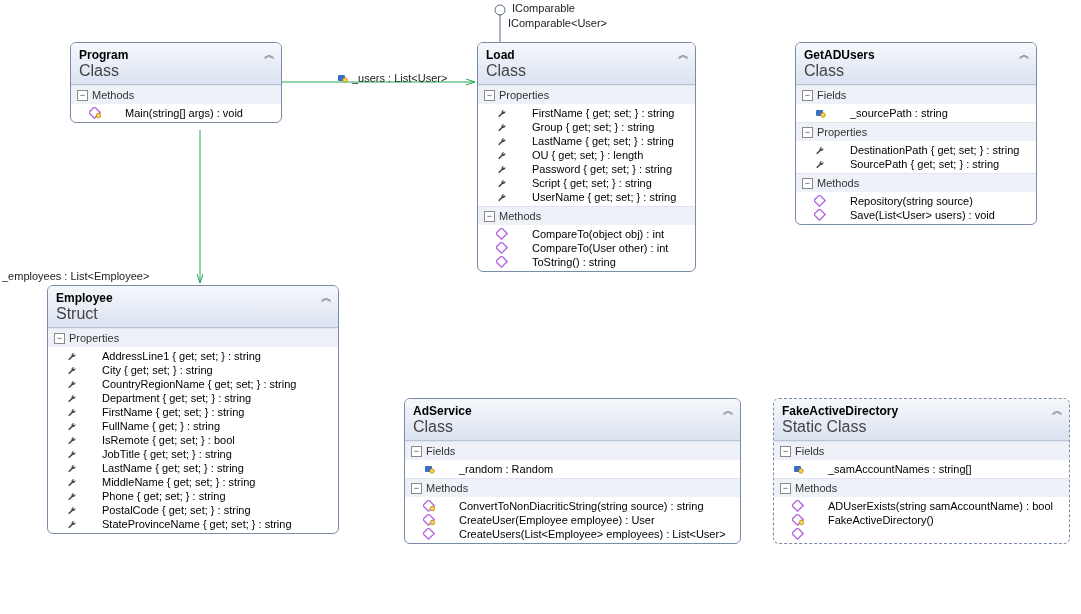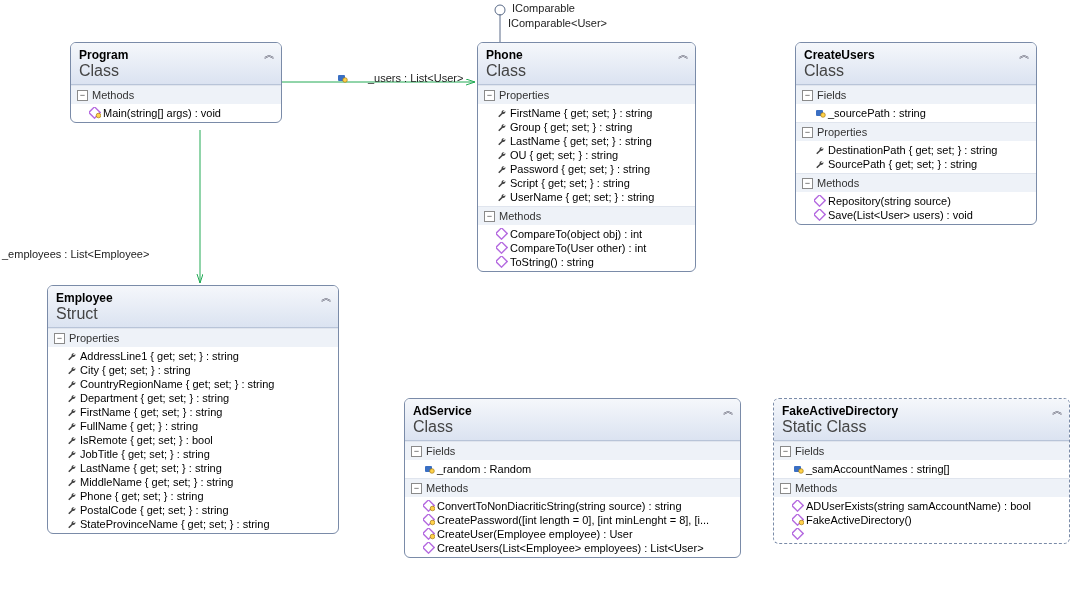--- a/index.html
+++ b/index.html
@@ -6,21 +6,21 @@
 .canvas{position:relative;width:1003px;height:614px}
 .cls{position:absolute;border:1px solid #7a8ba8;border-radius:6px;background:#fff;box-shadow:none;overflow:hidden}
 .cls.dashed{border-style:dashed}
 .hdr{position:relative;background:linear-gradient(#f5f7fb,#dbe3f1);border-bottom:1px solid #b8c4d8;padding:5px 16px 4px 8px}
 .hdr .t{font-weight:bold;font-size:12px}
 .hdr .k{font-size:16px;color:#444}
 .chev{position:absolute;top:4px;right:6px;font-size:11px;color:#556}
 .sec{border-top:1px solid #e0e5ee}
 .sec-h{display:flex;align-items:center;gap:4px;padding:3px 6px;background:#eef2f8;font-size:11px;color:#333}
 .sec-b{padding:2px 0}
-.row{display:flex;align-items:center;gap:2px;padding:1px 8px 1px 18px;white-space:nowrap;overflow:hidden;text-overflow:ellipsis}
+.row{display:flex;align-items:center;gap:24px;padding:1px 8px 1px 18px;white-space:nowrap;overflow:hidden;text-overflow:ellipsis}
 .ico{width:12px;height:12px;flex:0 0 12px;display:inline-flex;align-items:center;justify-content:center}
 .ico svg{display:block}
 .lbl{position:absolute;font-size:11px;color:#222;white-space:nowrap}
 .minus{display:inline-flex;align-items:center;justify-content:center;width:9px;height:9px;border:1px solid #8a8a8a;font-size:9px;line-height:7px;background:#fff;color:#444}
 svg.ovl{position:absolute;top:0;left:0;pointer-events:none}
 </style>
 </head>
 <body>
 
 <div class="canvas">
@@ -36,30 +36,30 @@
 
   <polyline points="200,130 200,283" fill="none" stroke="#2a5" stroke-width="1" marker-end="url(#ah)"></polyline>
 
   <line x1="500" y1="42" x2="500" y2="14" stroke="#5a6b88" stroke-width="1"></line>
   <circle cx="500" cy="10" r="5" fill="none" stroke="#5a6b88" stroke-width="1"></circle>
 </svg>
 
 <span class="lbl" style="left:512px;top:2px">IComparable</span>
 <span class="lbl" style="left:508px;top:17px">IComparable&lt;User&gt;</span>
 
-<span class="lbl" style="left:336px;top:72px;display:flex;align-items:center;gap:20px">
+<span class="lbl" style="left:336px;top:72px;display:flex;align-items:center;gap:4px">
   <span class="ico">
         <svg width="12" height="12">
           <rect x="2" y="3" width="7" height="6" rx="1" fill="#3a6fc3"></rect>
           <circle cx="9" cy="8" r="2.3" fill="#ffd24a" stroke="#a77b12" stroke-width="0.7"></circle>
         </svg>
       </span>
   <span>_users : List&lt;User&gt;</span>
 </span>
-<span class="lbl" style="left:2px;top:248px">_employees : List&lt;Employee&gt;</span>
+<span class="lbl" style="left:2px;top:270px">_employees : List&lt;Employee&gt;</span>
 
 <div class="cls" style="left:70px;top:42px;width:210px">
   <div class="hdr">
     <div class="t">Program</div>
     <div class="k">Class</div>
     <div class="chev">︽</div>
   </div>
   <div class="sec">
     <div class="sec-h">
           <span class="minus">−</span>
@@ -74,21 +74,21 @@
               </svg>
             </span>
             <span>Main(string[] args) : void</span>
           </div>
         </div>
   </div>
 </div>
 
 <div class="cls" style="left:477px;top:42px;width:217px">
   <div class="hdr">
-    <div class="t">Phone</div>
+    <div class="t">Load</div>
     <div class="k">Class</div>
     <div class="chev">︽</div>
   </div>
   <div class="sec">
         <div class="sec-h">
           <span class="minus">−</span>
           <span>Properties</span>
         </div>
         <div class="sec-b">
           <div class="row">
@@ -114,21 +114,21 @@
               </svg>
             </span>
             <span>LastName { get; set; } : string</span>
           </div>
           <div class="row">
             <span class="ico">
               <svg width="12" height="12">
                 <path d="M8.5 3.2a2.3 2.3 0 0 0-3 2.7L2.2 9.2l1.1 1.1 3.3-3.3a2.3 2.3 0 0 0 2.7-3L8 5.3 6.9 4.2 8.2 2.9z" fill="#444"></path>
               </svg>
             </span>
-            <span>OU { get; set; } : string</span>
+            <span>OU { get; set; } : length</span>
           </div>
           <div class="row">
             <span class="ico">
               <svg width="12" height="12">
                 <path d="M8.5 3.2a2.3 2.3 0 0 0-3 2.7L2.2 9.2l1.1 1.1 3.3-3.3a2.3 2.3 0 0 0 2.7-3L8 5.3 6.9 4.2 8.2 2.9z" fill="#444"></path>
               </svg>
             </span>
             <span>Password { get; set; } : string</span>
           </div>
           <div class="row">
@@ -178,21 +178,21 @@
               </svg>
             </span>
             <span>ToString() : string</span>
           </div>
         </div>
       </div>
 </div>
 
 <div class="cls" style="left:795px;top:42px;width:240px">
   <div class="hdr">
-    <div class="t">CreateUsers</div>
+    <div class="t">GetADUsers</div>
     <div class="k">Class</div>
     <div class="chev">︽</div>
   </div>
   <div class="sec">
         <div class="sec-h">
           <span class="minus">−</span>
           <span>Fields</span>
         </div>
         <div class="sec-b">
           <div class="row">
@@ -414,29 +414,20 @@
             </span>
             <span>ConvertToNonDiacriticString(string source) : string</span>
           </div>
           <div class="row">
             <span class="ico">
               <svg width="12" height="12">
                 <rect x="1.5" y="1.5" width="8" height="8" fill="none" stroke="#b56be0" stroke-width="1.4" transform="rotate(45 5.5 5.5)"></rect>
                 <circle cx="9.5" cy="8.5" r="2.3" fill="#ffd24a" stroke="#a77b12" stroke-width="0.7"></circle>
               </svg>
             </span>
-            <span>CreatePassword([int length = 0], [int minLenght = 8], [i...</span>
-          </div>
-          <div class="row">
-            <span class="ico">
-              <svg width="12" height="12">
-                <rect x="1.5" y="1.5" width="8" height="8" fill="none" stroke="#b56be0" stroke-width="1.4" transform="rotate(45 5.5 5.5)"></rect>
-                <circle cx="9.5" cy="8.5" r="2.3" fill="#ffd24a" stroke="#a77b12" stroke-width="0.7"></circle>
-              </svg>
-            </span>
             <span>CreateUser(Employee employee) : User</span>
           </div>
           <div class="row">
             <span class="ico">
               <svg width="12" height="12">
                 <rect x="1.5" y="1.5" width="8" height="8" fill="none" stroke="#b56be0" stroke-width="1.4" transform="rotate(45 5.5 5.5)"></rect>
               </svg>
             </span>
             <span>CreateUsers(List&lt;Employee&gt; employees) : List&lt;User&gt;</span>
           </div>

